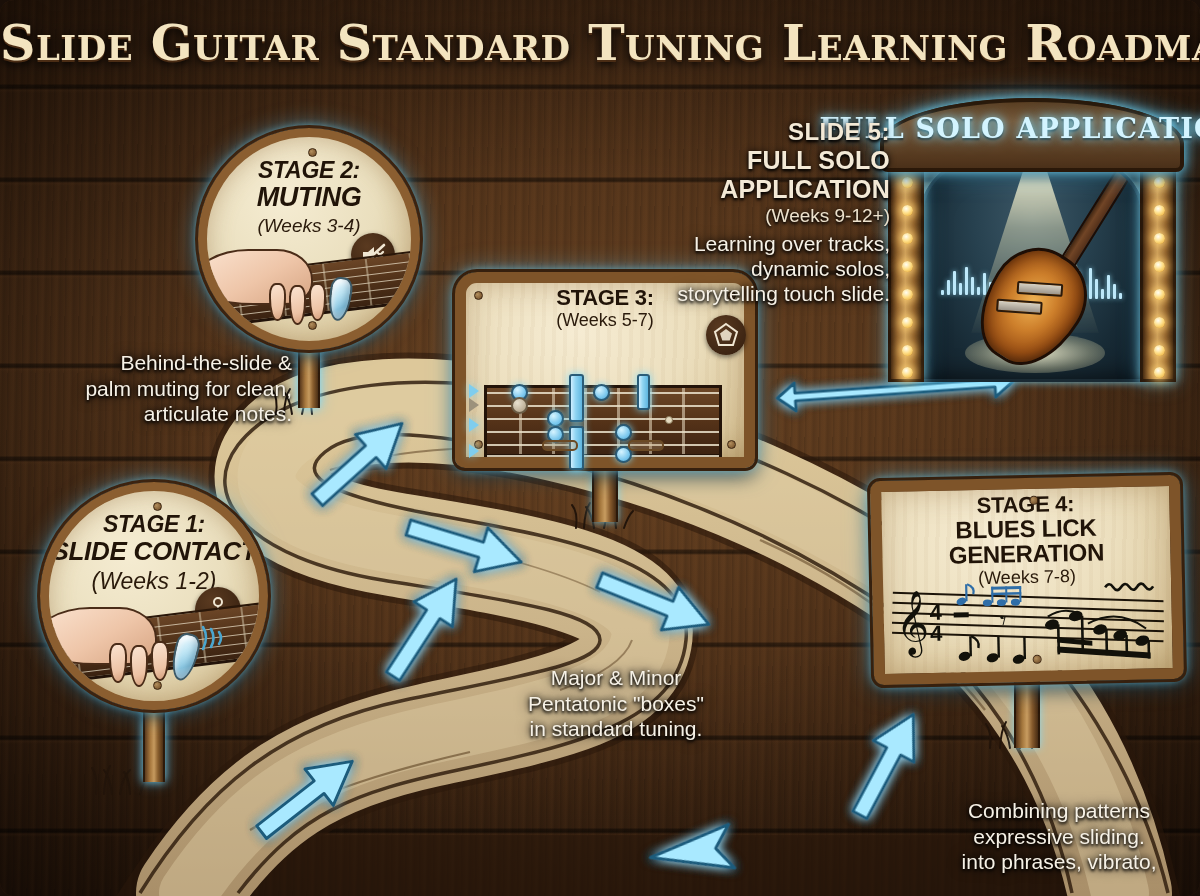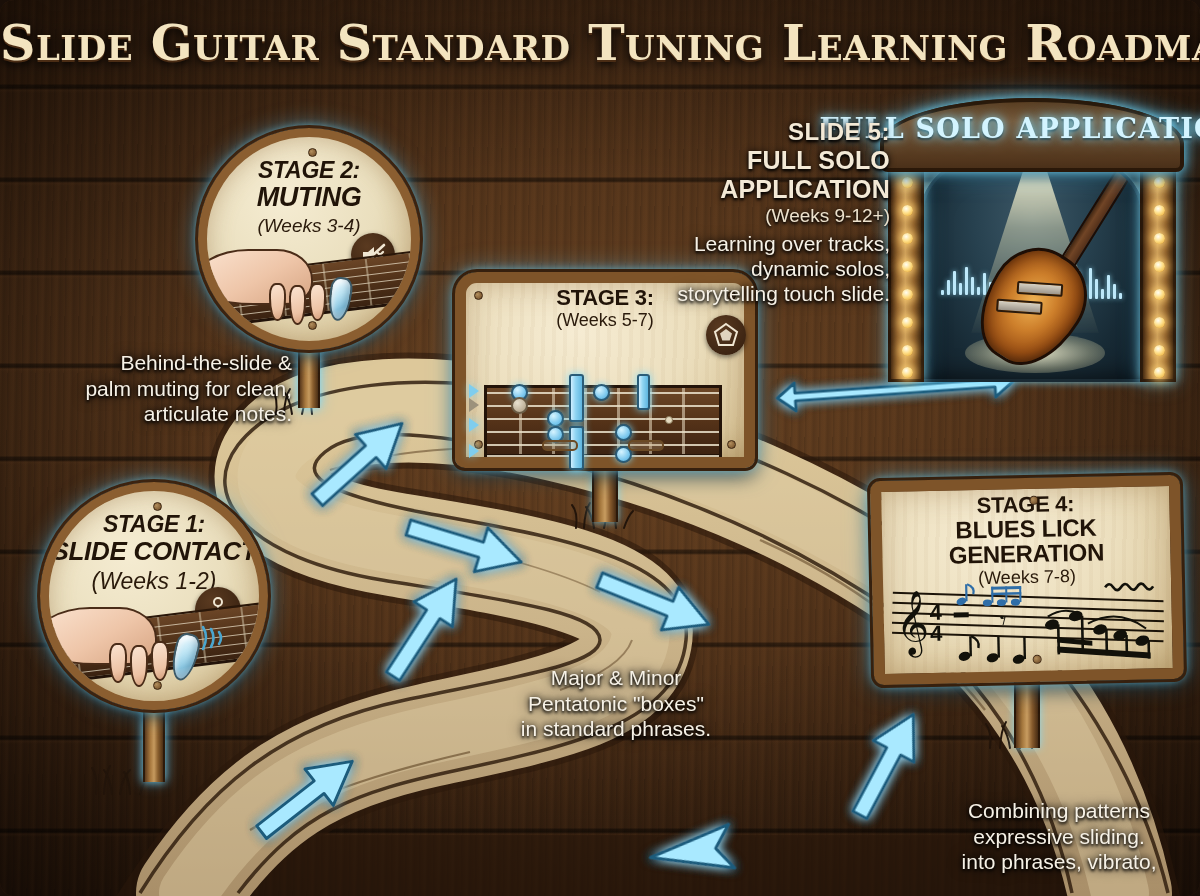--- a/index.html
+++ b/index.html
@@ -612,21 +612,21 @@
       </div>
 
       <div style="position:absolute; left:76px; bottom:6px; width:36px; height:11px; border:2px solid #6b4a25; border-radius:5px; background:rgba(180,150,105,0.35);"></div>
       <div style="position:absolute; left:162px; bottom:6px; width:36px; height:11px; border:2px solid #6b4a25; border-radius:5px; background:rgba(180,150,105,0.35);"></div>
     </div>
   </div>
 
   <div class="caption" style="left:508px; top:646px; width:216px; text-align:center;margin-top:19px;">
     <div>Major &amp; Minor</div>
     <div>Pentatonic "boxes"</div>
-    <div>in standard phrases.</div>
+    <div>in standard tuning.</div>
   </div>
 
   <div class="rect-sign" style="left:872px; top:478px; width:310px; height:270px;">
     <div class="rect-post" style="top:196px; height:74px;"></div>
     <div class="rect-face" style="width:310px; height:204px; border-radius:10px; transform:rotate(-1.2deg);">
       <div class="screw" style="left:148px; top:7px;"></div>
       <div class="screw" style="left:148px; bottom:7px;"></div>
 
       <div class="sign-title" style="margin-top:5px; font-size:22px;">STAGE 4:</div>
       <div class="sign-title" style="font-size:24px; margin-top:1px;">BLUES LICK GENERATION</div>

